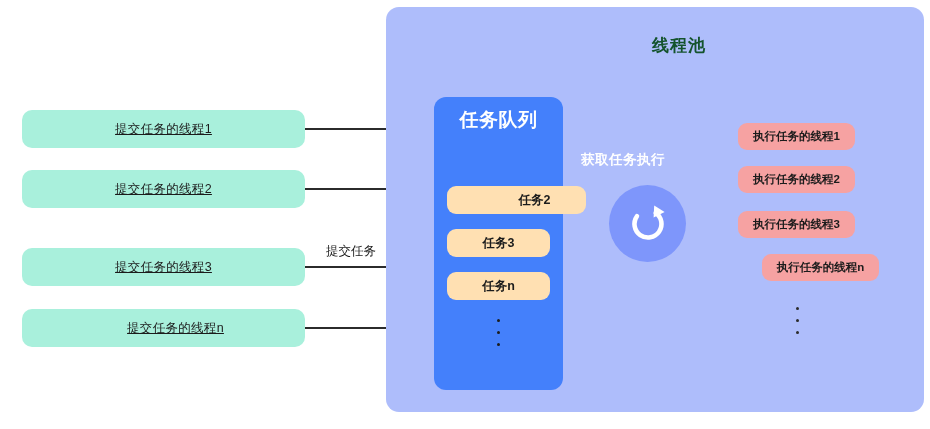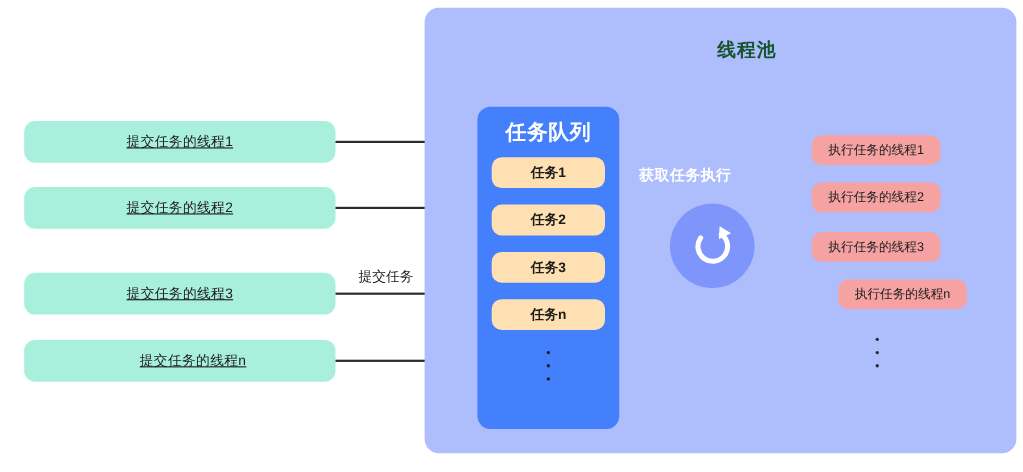--- a/index.html
+++ b/index.html
@@ -128,21 +128,21 @@
     background: #ffe0b2;
     border-radius: 9px;
     display: flex;
     align-items: center;
     justify-content: center;
     font-size: 12.5px;
     font-weight: bold;
     color: #1c1c1c;
   }
   .t1 { top: 46px; }
-  .t2 { top: 89px; }
+  .t2 { top: 89px; padding-left: 36px; }
   .t3 { top: 132px; }
   .t4 { top: 175px; }
 
   .dots {
     position: absolute;
     display: flex;
     flex-direction: column;
     align-items: center;
     gap: 9px;
   }
@@ -195,21 +195,21 @@
     position: absolute;
     left: 738px;
     width: 117px;
     height: 27px;
     background: #f6a2a2;
     border-radius: 9px;
     display: flex;
     align-items: center;
     justify-content: center;
     font-size: 11.5px;
-    font-weight: normal;
+    font-weight: bold;
     color: #1c1c1c;
   }
   .w1 { top: 123px; }
   .w2 { top: 166px; }
   .w3 { top: 211px; }
   .w4 { top: 254px; margin-left: 24px; }
 </style>
 </head>
 <body>
 
@@ -234,23 +234,20 @@
   <div class="arrow a4"></div>
 
   <div class="submit-label">提交任务</div>
 
   <div id="pool-panel">
     <div id="pool-title">线程池</div>
   </div>
 
   <div id="task-queue">
     <div id="queue-title">任务队列</div>
-    <div class="task t1">
-      <span>任务1</span>
-    </div>
     <div class="task t2">
       <span>任务2</span>
     </div>
     <div class="task t3">
       <span>任务3</span>
     </div>
     <div class="task t4">
       <span>任务n</span>
     </div>
     <div class="dots" id="queue-dots">

